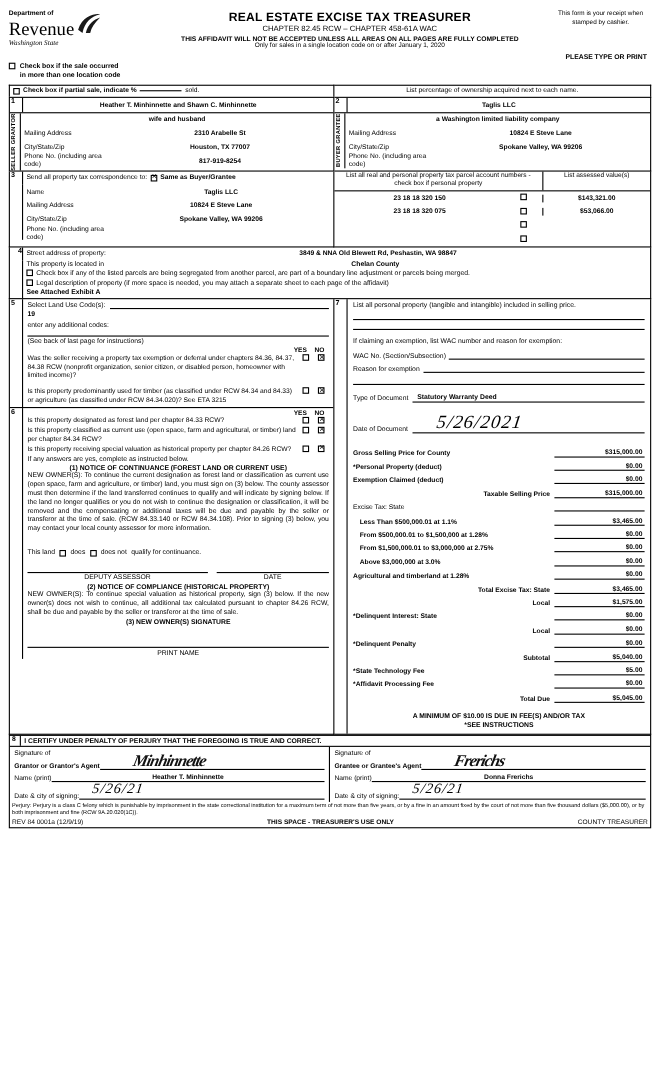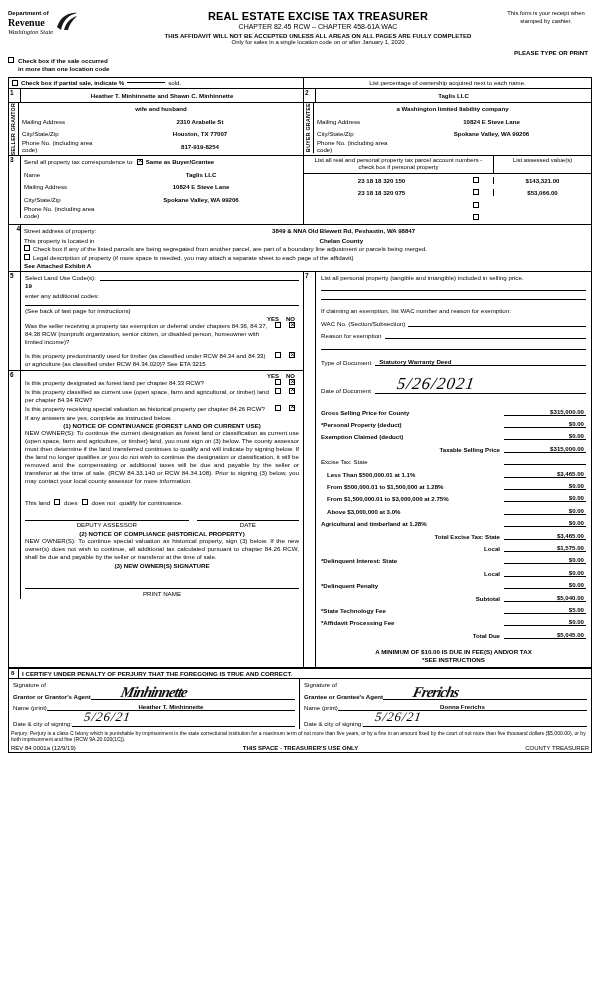--- a/index.html
+++ b/index.html
@@ -13,21 +13,21 @@
     position:relative;
     overflow:hidden;
   }
   .page { position:relative; width:600px; height:988px; padding:10px 8px; }
 
   
   .hdr { display:flex; align-items:flex-start; }
   .dept { width:128px; display:flex; align-items:flex-start; gap:3px; }
   .dept .txt { line-height:1.15; }
   .dept .d1 { font-size:6px; font-weight:bold; }
-  .dept .d2 { font-size:10px; font-weight:bold; font-family:"Liberation Serif", serif; }
+  .dept .d2 { font-size:17px; font-weight:normal; font-family:"Liberation Serif", serif; }
   .dept .d3 { font-size:6.5px; font-style:italic; font-family:"Liberation Serif", serif; }
   .swoosh { width:22px; height:22px; position:relative; }
   .swoosh svg { display:block; }
   .hdr-mid { flex:1; text-align:center; }
   .t1 { font-size:11px; font-weight:bold; letter-spacing:.2px; }
   .t2 { font-size:7px; margin-top:1px; }
   .t3 { font-size:6.1px; font-weight:bold; margin-top:2px; }
   .t4 { font-size:5.9px; margin-top:0px; }
   .hdr-right { width:92px; text-align:center; font-size:5.8px; line-height:1.3; }
 

